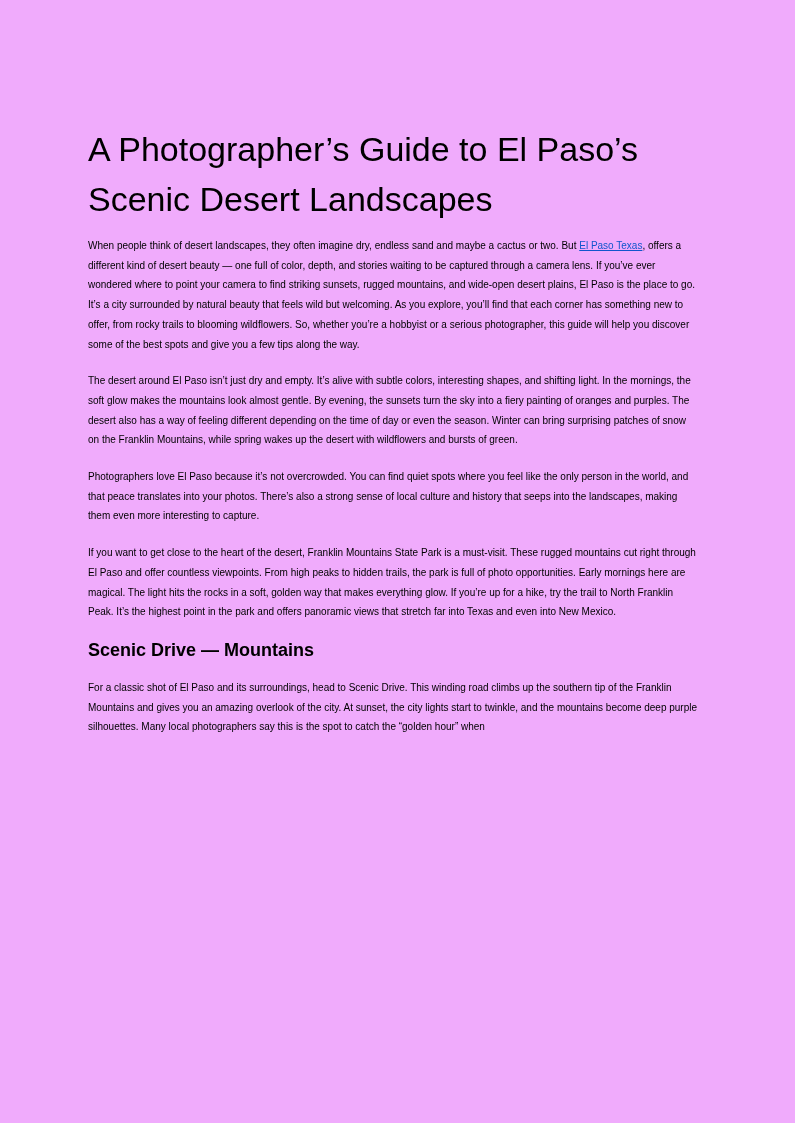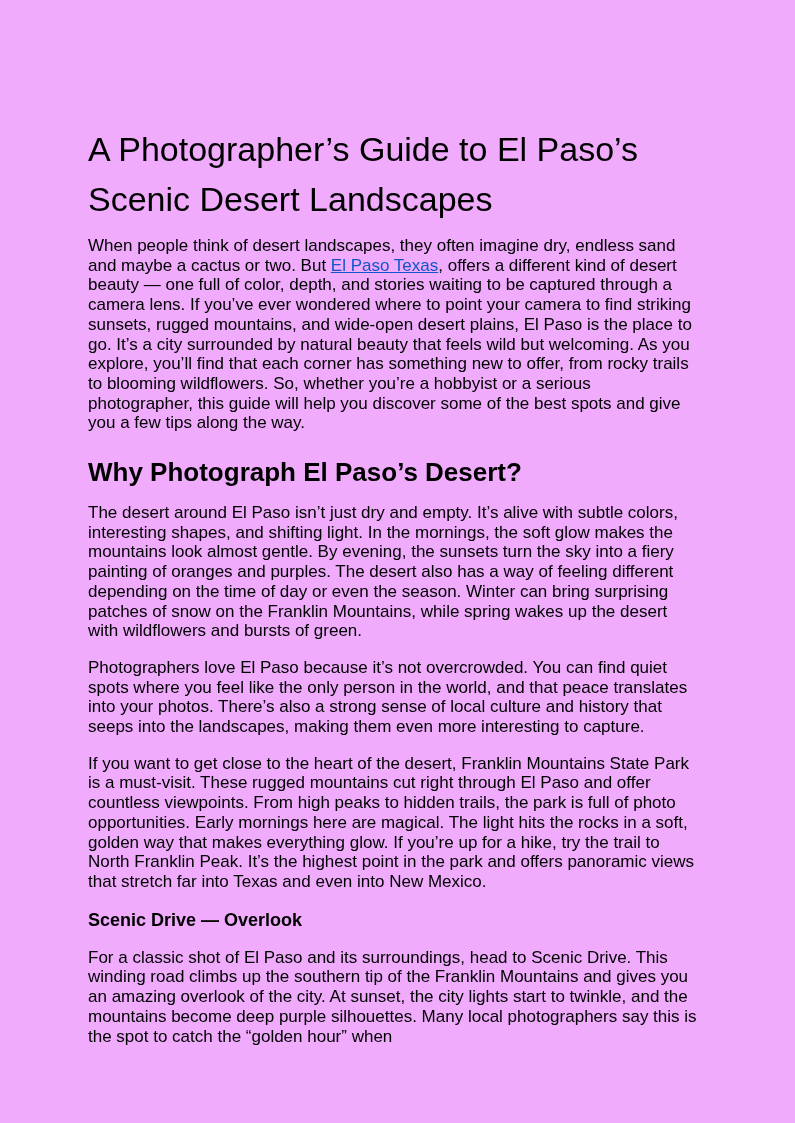--- a/index.html
+++ b/index.html
@@ -18,21 +18,21 @@
     background: #f0abfc;
     padding: 124px 96px 0 88px;
   }
   .doc-title {
     font-size: 34px;
     line-height: 50px;
     font-weight: 400;
     margin: 0 0 12px 0;
   }
   p.body-para {
-    font-size: 17px;
+    font-size: 10px;
     line-height: 19.7px;
     font-weight: 400;
     margin: 0 0 17px 0;
   }
   .heading-1 {
     font-size: 26px;
     line-height: 33px;
     font-weight: 700;
     margin: 23px 0 14px 0;
   }
@@ -50,26 +50,25 @@
 </style>
 </head>
 <body>
 
 <div class="page">
 
   <h1 class="doc-title">A Photographer’s Guide to El Paso’s Scenic Desert Landscapes</h1>
 
   <p class="body-para"><span>When people think of desert landscapes, they often imagine dry, endless sand and maybe a cactus or two. But </span><a class="doc-link" href="#">El Paso Texas</a><span>, offers a different kind of desert beauty — one full of color, depth, and stories waiting to be captured through a camera lens. If you’ve ever wondered where to point your camera to find striking sunsets, rugged mountains, and wide-open desert plains, El Paso is the place to go. It’s a city surrounded by natural beauty that feels wild but welcoming. As you explore, you’ll find that each corner has something new to offer, from rocky trails to blooming wildflowers. So, whether you’re a hobbyist or a serious photographer, this guide will help you discover some of the best spots and give you a few tips along the way.</span></p>
 
-  <h2 class="heading-1">Why Photograph El Paso’s Desert?</h2>
 
   <p class="body-para">The desert around El Paso isn’t just dry and empty. It’s alive with subtle colors, interesting shapes, and shifting light. In the mornings, the soft glow makes the mountains look almost gentle. By evening, the sunsets turn the sky into a fiery painting of oranges and purples. The desert also has a way of feeling different depending on the time of day or even the season. Winter can bring surprising patches of snow on the Franklin Mountains, while spring wakes up the desert with wildflowers and bursts of green.</p>
 
   <p class="body-para">Photographers love El Paso because it’s not overcrowded. You can find quiet spots where you feel like the only person in the world, and that peace translates into your photos. There’s also a strong sense of local culture and history that seeps into the landscapes, making them even more interesting to capture.</p>
 
 
   <p class="body-para">If you want to get close to the heart of the desert, Franklin Mountains State Park is a must-visit. These rugged mountains cut right through El Paso and offer countless viewpoints. From high peaks to hidden trails, the park is full of photo opportunities. Early mornings here are magical. The light hits the rocks in a soft, golden way that makes everything glow. If you’re up for a hike, try the trail to North Franklin Peak. It’s the highest point in the park and offers panoramic views that stretch far into Texas and even into New Mexico.</p>
 
-  <h3 class="heading-3">Scenic Drive — Overlook</h3>
+  <h3 class="heading-3">Scenic Drive — Mountains</h3>
 
   <p class="body-para">For a classic shot of El Paso and its surroundings, head to Scenic Drive. This winding road climbs up the southern tip of the Franklin Mountains and gives you an amazing overlook of the city. At sunset, the city lights start to twinkle, and the mountains become deep purple silhouettes. Many local photographers say this is the spot to catch the “golden hour” when</p>
 
 </div>
 
 </body></html>

